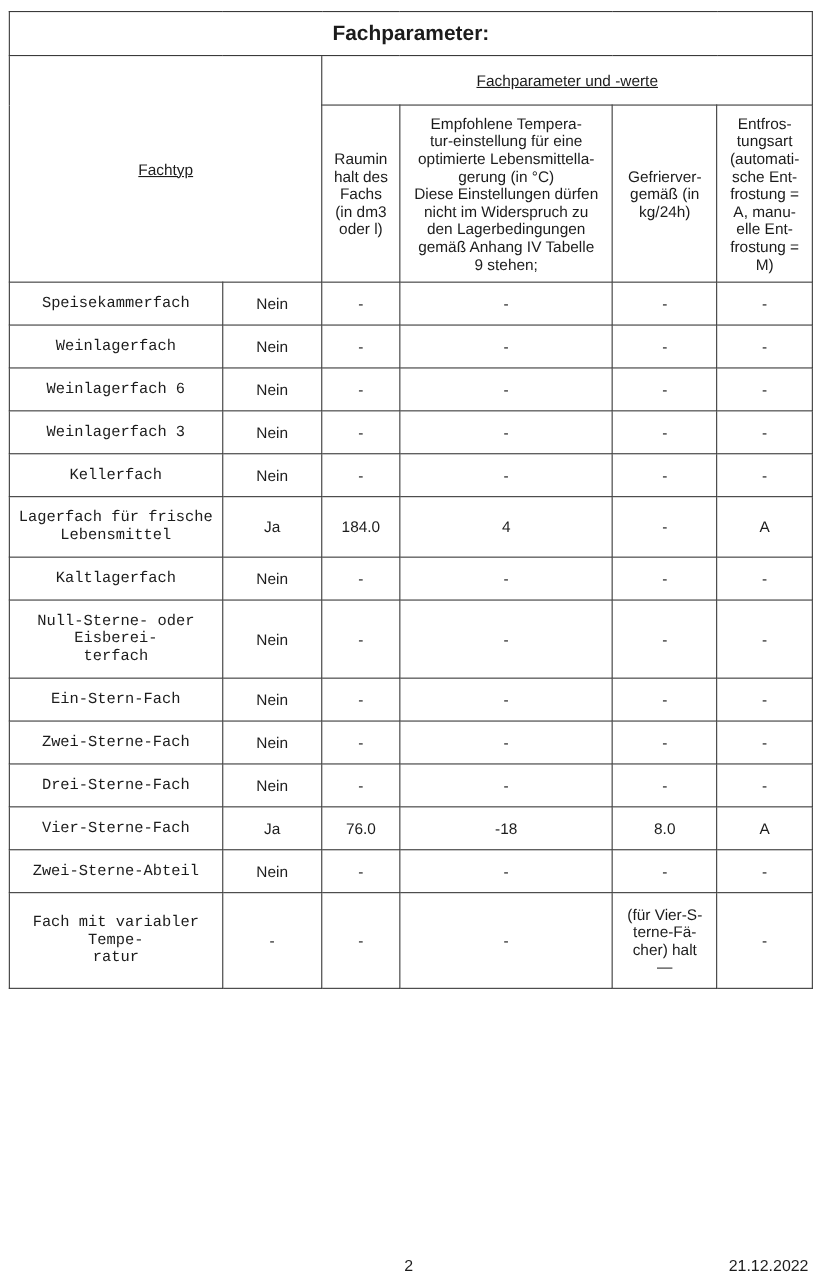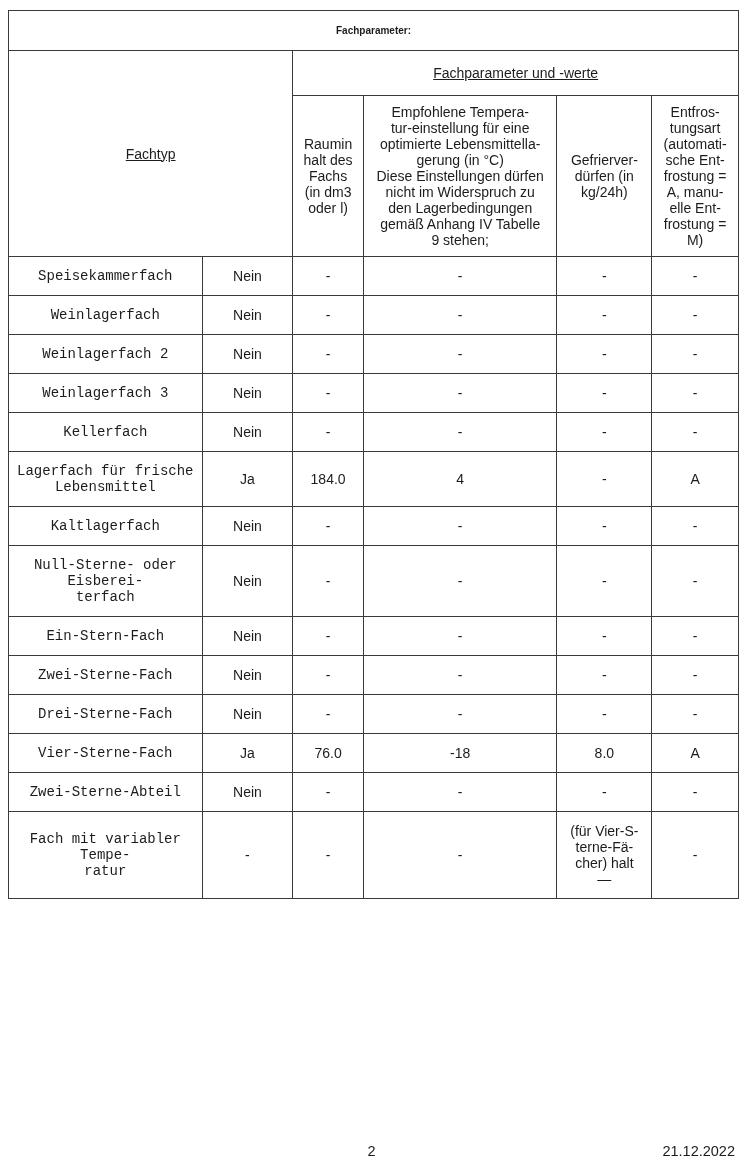--- a/index.html
+++ b/index.html
@@ -27,21 +27,21 @@
     border: 1.5px solid #3a3a3a;
     text-align: center;
     vertical-align: middle;
     white-space: pre-line;
     padding: 11px 6px;
     overflow: hidden;
   }
   td.title-cell {
     text-align: left;
     font-weight: bold;
-    font-size: 10px;
+    font-size: 19px;
     padding: 8px 6px 8px 7px;
     height: 17px;
     margin-top: 20px;
   }
   tr.header-group td {
     padding: 14px 6px;
     height: 16px;
     text-decoration: underline;
   }
   td.fachtyp-head {
@@ -114,21 +114,21 @@
         <td>Empfohlene Tempera-
 tur-einstellung für eine
 optimierte Lebensmittella-
 gerung (in °C)
 Diese Einstellungen dürfen
 nicht im Widerspruch zu
 den Lagerbedingungen
 gemäß Anhang IV Tabelle
 9 stehen;</td>
         <td>Gefrierver-
-dürfen (in
+gemäß (in
 kg/24h)</td>
         <td>Entfros-
 tungsart
 (automati-
 sche Ent-
 frostung =
 A, manu-
 elle Ent-
 frostung =
 M)</td>
@@ -144,21 +144,21 @@
       </tr>
       <tr>
         <td class="label-cell">Weinlagerfach</td>
         <td>Nein</td>
         <td>-</td>
         <td>-</td>
         <td>-</td>
         <td>-</td>
       </tr>
       <tr>
-        <td class="label-cell">Weinlagerfach 2</td>
+        <td class="label-cell">Weinlagerfach 6</td>
         <td>Nein</td>
         <td>-</td>
         <td>-</td>
         <td>-</td>
         <td>-</td>
       </tr>
       <tr>
         <td class="label-cell">Weinlagerfach 3</td>
         <td>Nein</td>
         <td>-</td>

